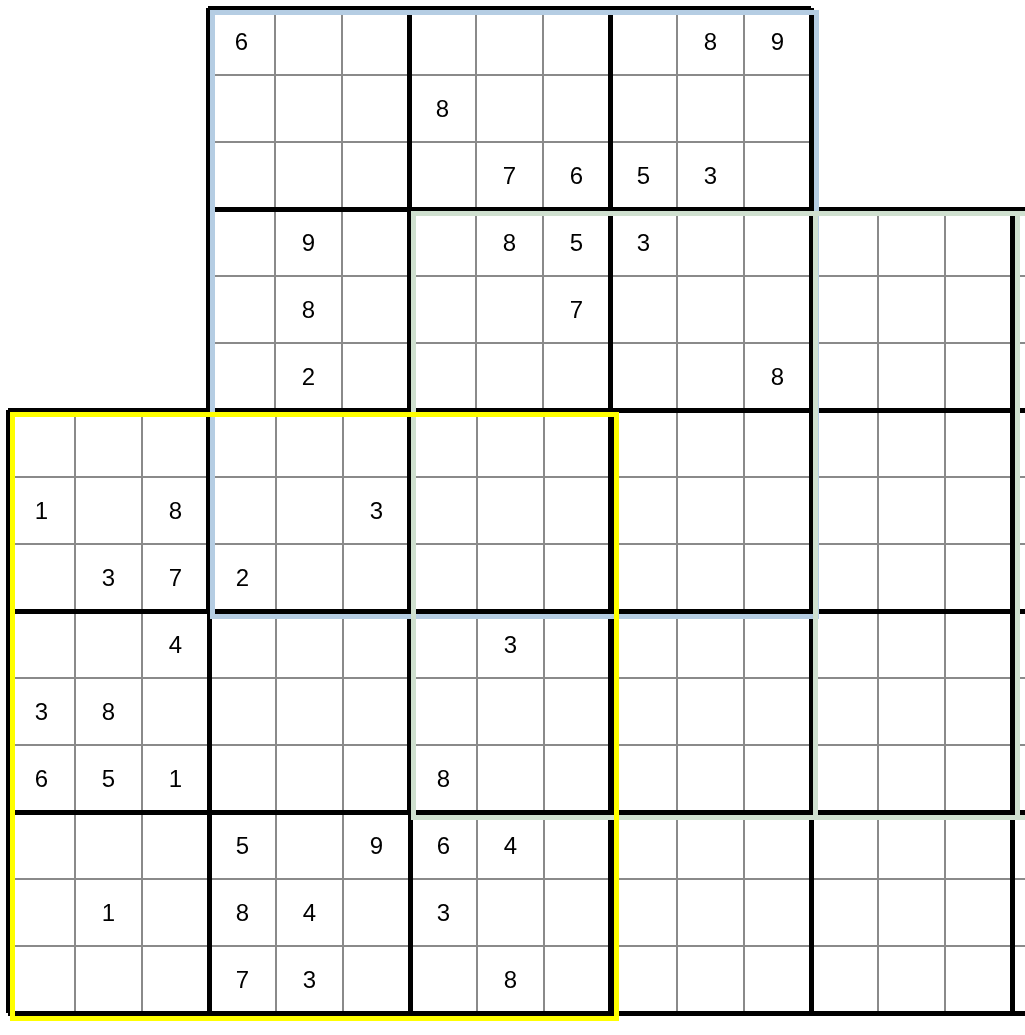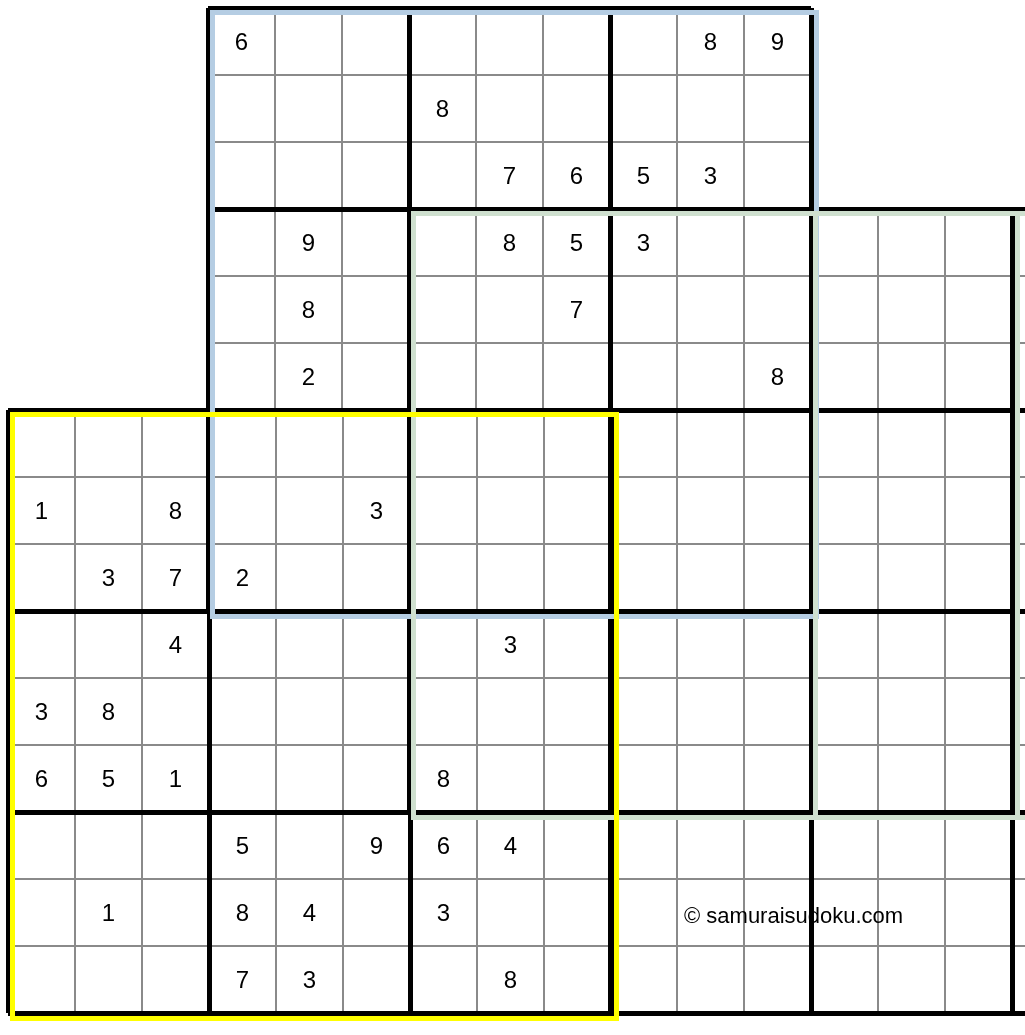--- a/index.html
+++ b/index.html
@@ -430,14 +430,13 @@
     <div class="bar" style="left: 607.5px; top: 410px; width: 5px; height: 603px; background: rgb(0, 0, 0);"></div>
     <div class="bar" style="left: 610px; top: 608.5px; width: 603px; height: 5px; background: rgb(0, 0, 0);"></div>
     <div class="bar" style="left: 808.5px; top: 410px; width: 5px; height: 603px; background: rgb(0, 0, 0);"></div>
     <div class="bar" style="left: 610px; top: 809.5px; width: 603px; height: 5px; background: rgb(0, 0, 0);"></div>
     <div class="bar" style="left: 1009.5px; top: 410px; width: 5px; height: 603px; background: rgb(0, 0, 0);"></div>
     <div class="bar" style="left: 610px; top: 1010.5px; width: 603px; height: 5px; background: rgb(0, 0, 0);"></div>
     <div class="hl" style="left: 210px; top: 10px; width: 599px; height: 599px; border-width: 5px; border-color: rgb(181, 205, 227);"></div>
     <div class="hl" style="left: 411px; top: 211px; width: 599px; height: 599px; border-width: 5px; border-color: rgb(207, 224, 207);"></div>
     <div class="hl" style="left: 813px; top: 211px; width: 599px; height: 599px; border-width: 5px; border-color: rgb(207, 224, 207);"></div>
     <div class="hl" style="left: 10px; top: 412px; width: 599px; height: 599px; border-width: 5px; border-color: rgb(255, 255, 0);"></div>
-    <div class="credit" style="left: 684px; top: 903px;">© samuraisudoku.com</div>
   </div>
 
 </body></html>

